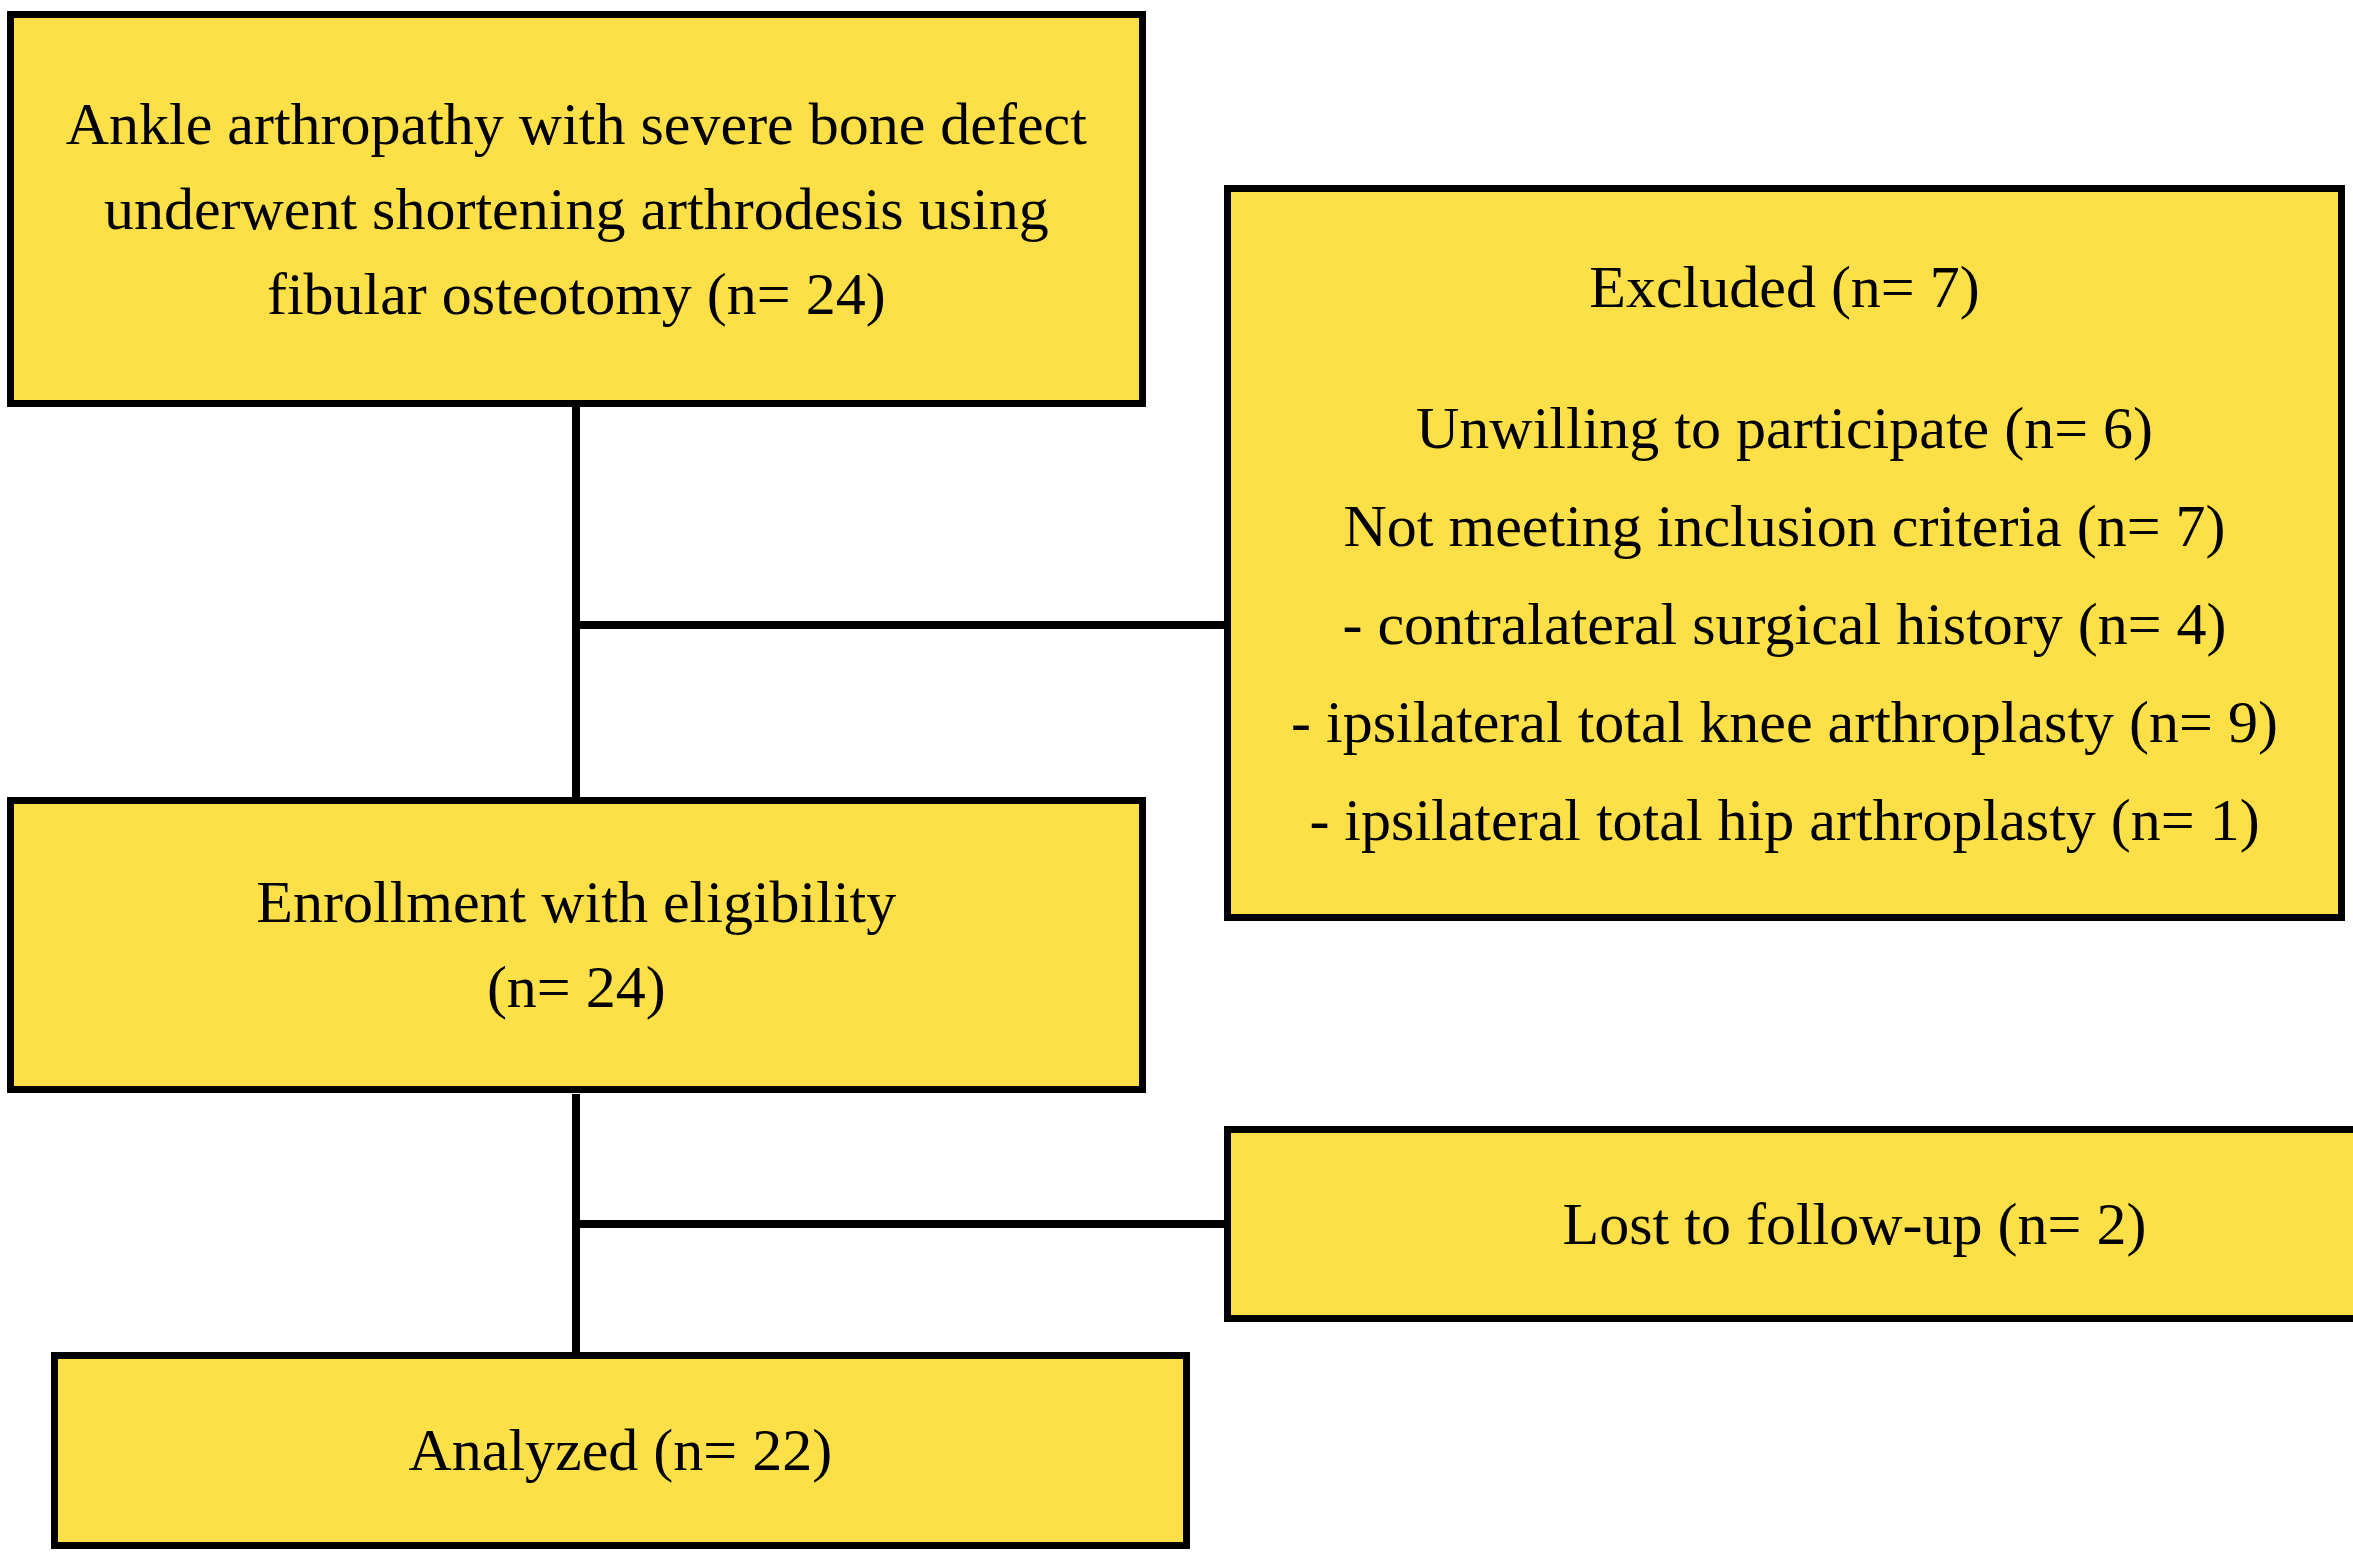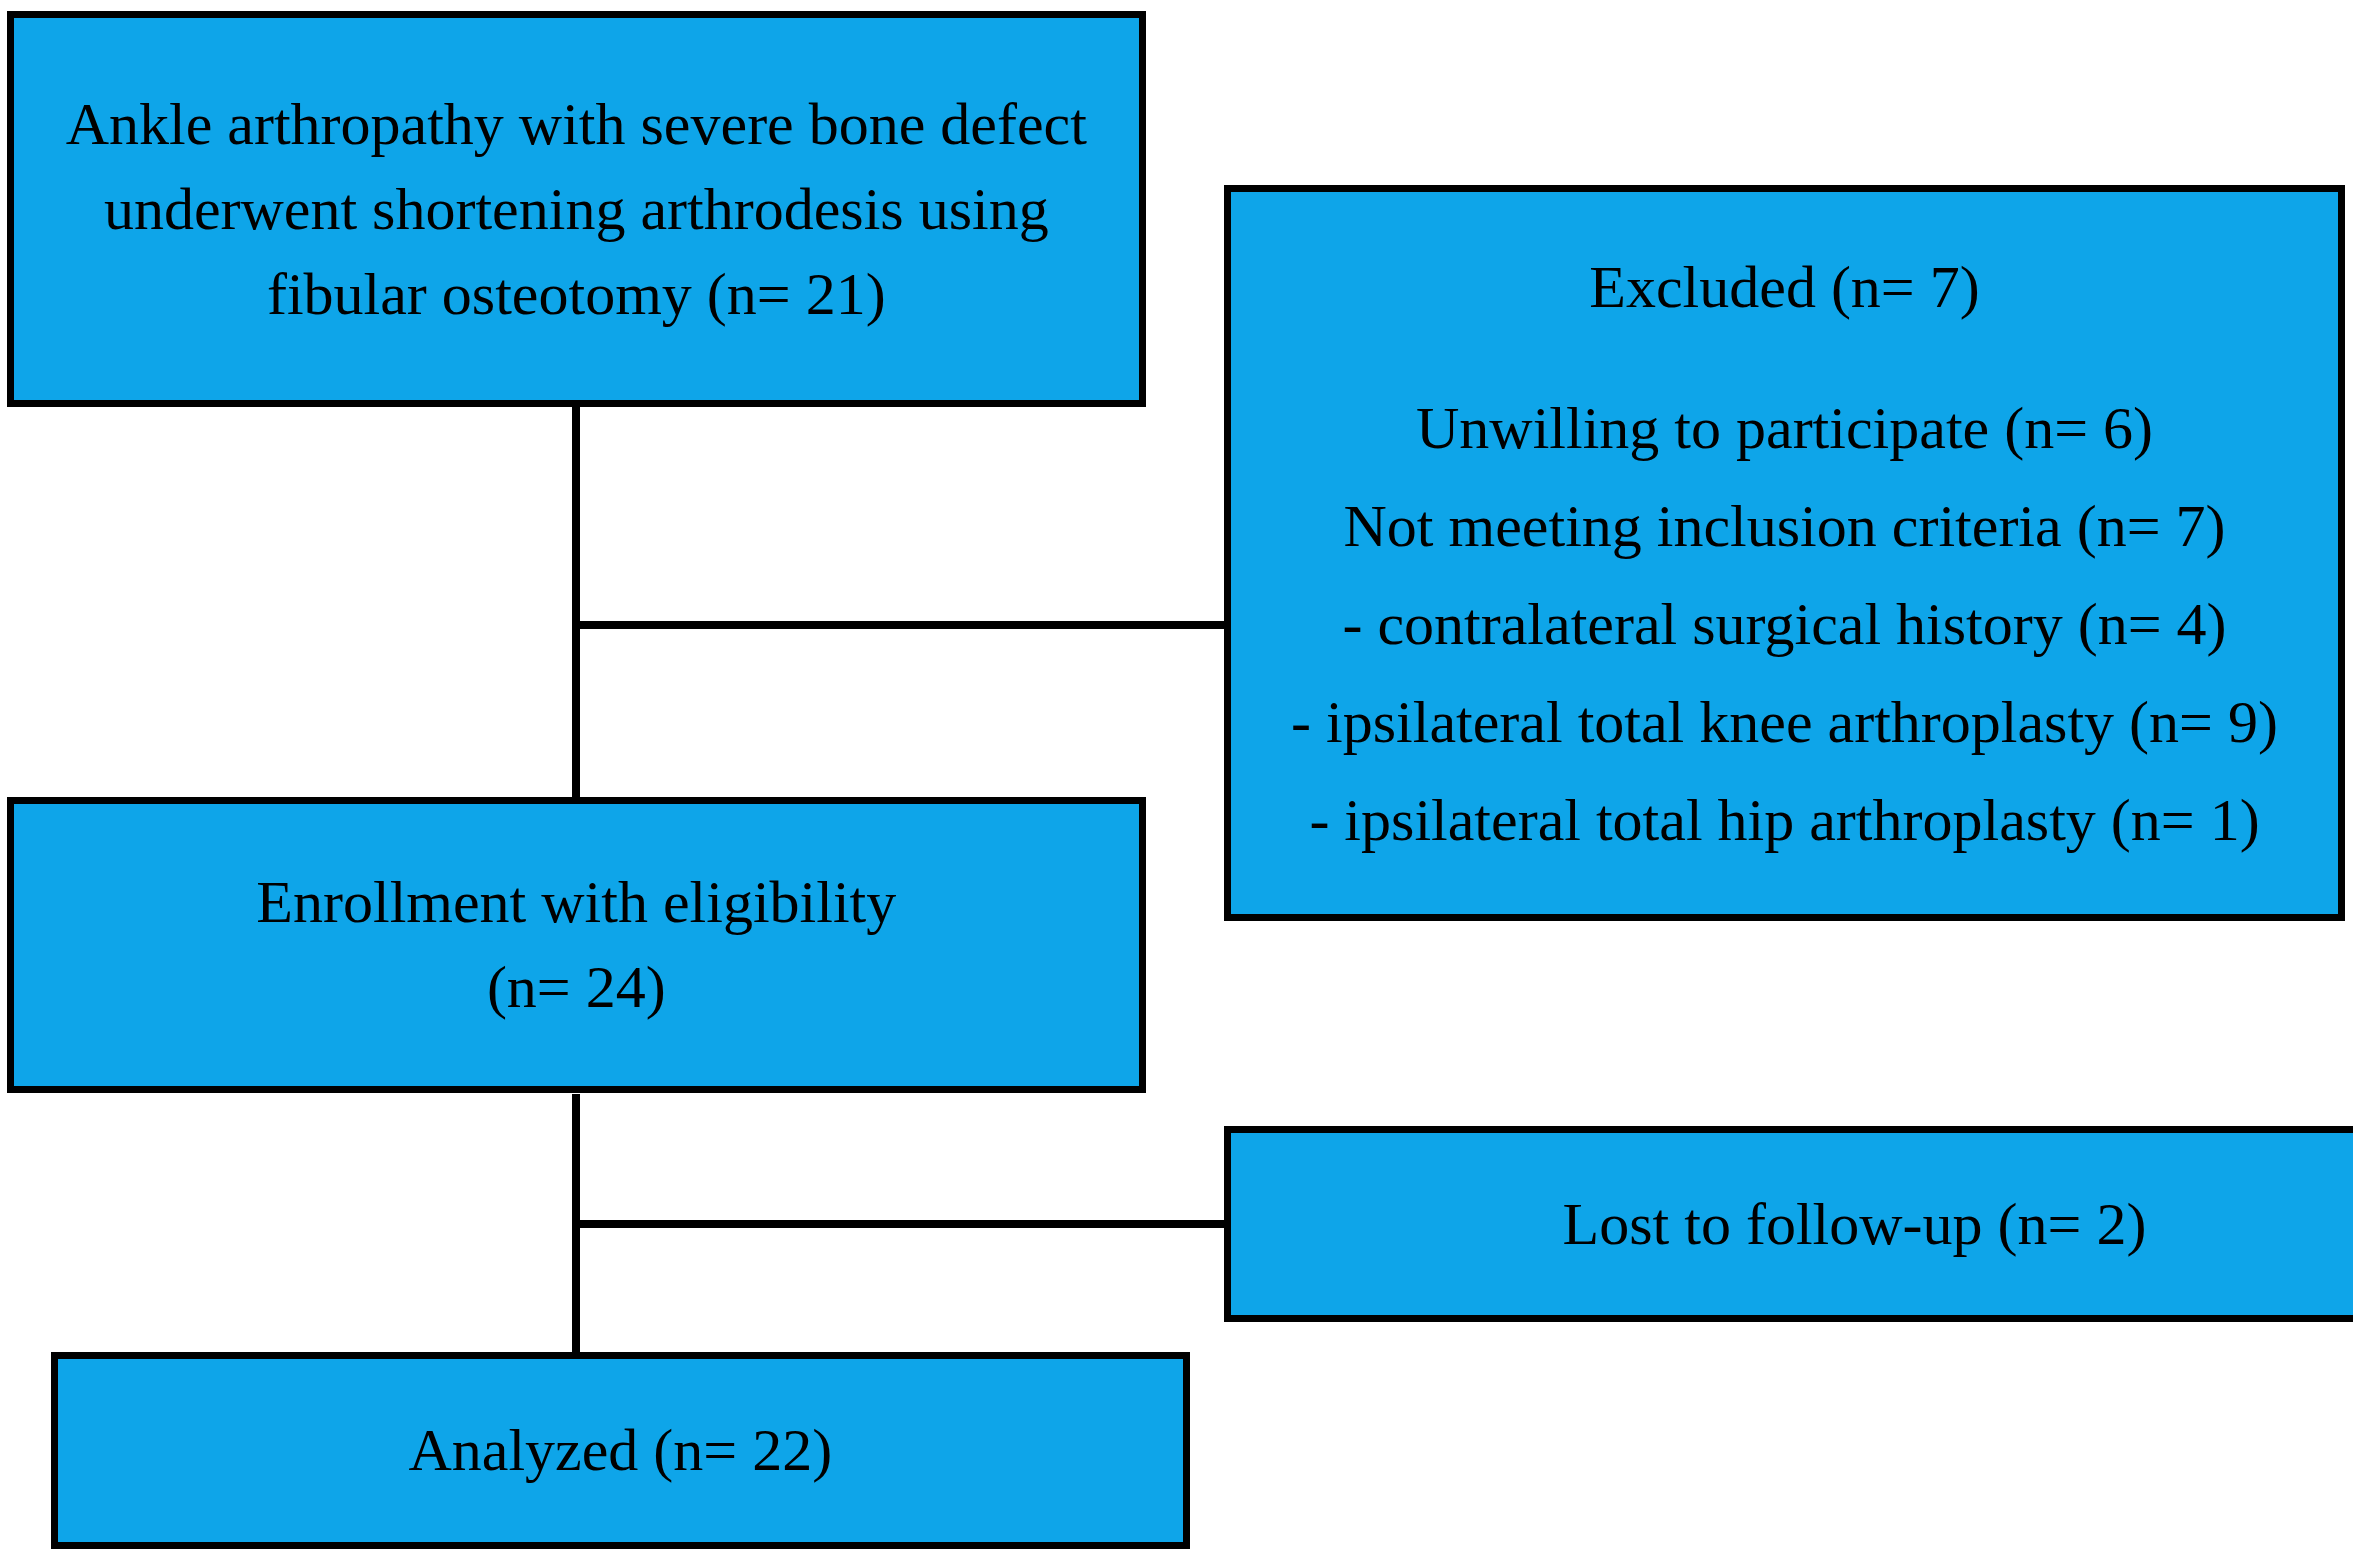--- a/index.html
+++ b/index.html
@@ -12,21 +12,21 @@
     width: 2354px;
     height: 1562px;
     background: #ffffff;
     font-family: "Liberation Serif", "DejaVu Serif", serif;
     color: #000000;
     overflow: hidden;
   }
   .box {
     position: absolute;
     border: 7.7px solid #000000;
-    background: #0ea5e9;
+    background: #fde047;
     box-sizing: border-box;
     display: flex;
     flex-direction: column;
     align-items: center;
     justify-content: center;
     text-align: center;
   }
   .line {
     font-size: 60px;
     line-height: 85px;
@@ -63,21 +63,21 @@
 <div class="canvas">
 
   <div class="connector conn-v1"></div>
   <div class="connector conn-h1"></div>
   <div class="connector conn-v2"></div>
   <div class="connector conn-h2"></div>
 
   <div class="box box-population">
     <div class="line">Ankle arthropathy with severe bone defect</div>
     <div class="line">underwent shortening arthrodesis using</div>
-    <div class="line">fibular osteotomy (n= 21)</div>
+    <div class="line">fibular osteotomy (n= 24)</div>
   </div>
 
   <div class="box box-excluded">
     <div class="excl-line excl-title">Excluded (n= 7)</div>
     <div class="excl-line">Unwilling to participate (n= 6)</div>
     <div class="excl-line">Not meeting inclusion criteria (n= 7)</div>
     <div class="excl-line">- contralateral surgical history (n= 4)</div>
     <div class="excl-line">- ipsilateral total knee arthroplasty (n= 9)</div>
     <div class="excl-line">- ipsilateral total hip arthroplasty (n= 1)</div>
   </div>

